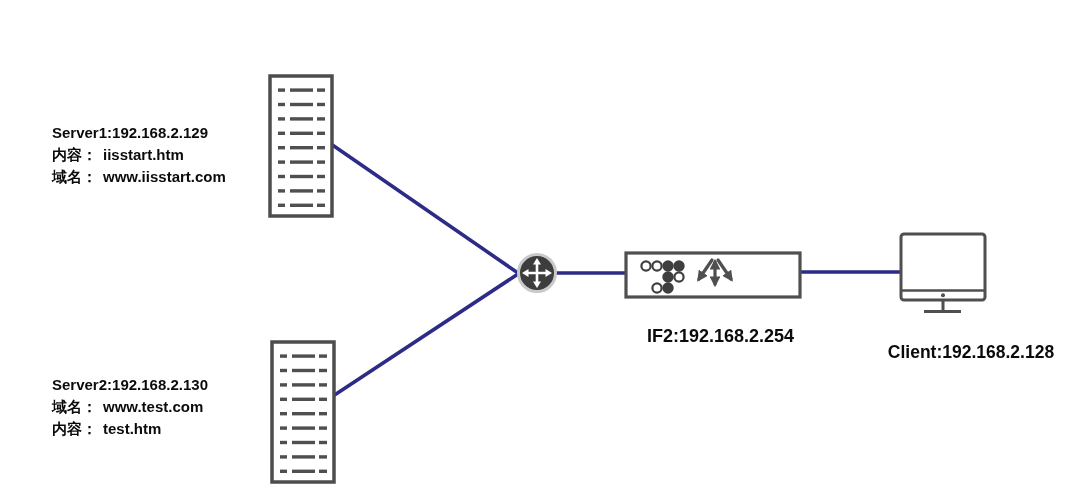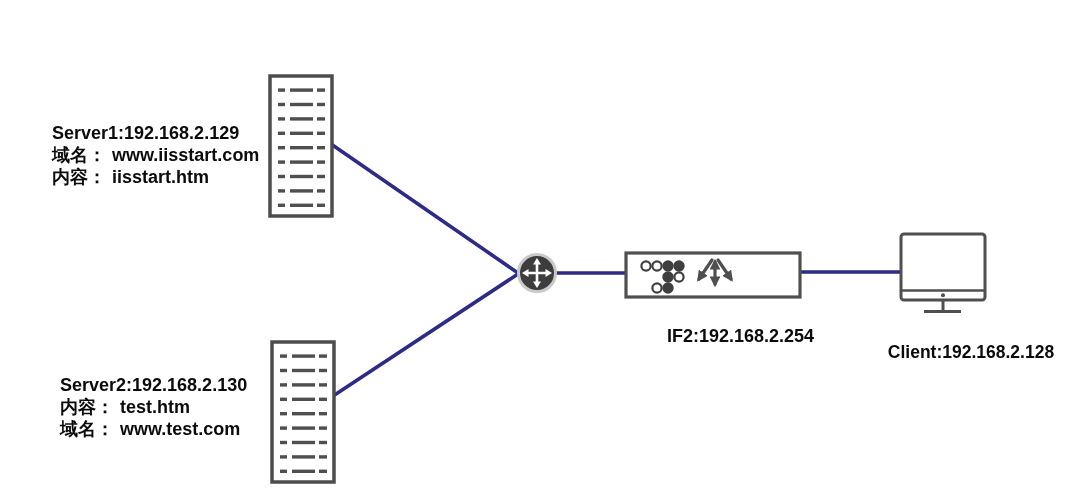--- a/index.html
+++ b/index.html
@@ -6,26 +6,26 @@
   #canvas {
     position: relative;
     width: 1080px;
     height: 504px;
     background: #ffffff;
     overflow: hidden;
     font-family: "Liberation Sans", sans-serif;
   }
   #diagram-svg { position: absolute; left: 0; top: 0; }
   .label { position: absolute; color: #0b0b0b; font-weight: bold; white-space: nowrap; }
-  .node-label { font-size: 18px; line-height: 22px; }
+  .node-label { font-size: 15px; line-height: 22px; }
   .cjk { font-family: "Liberation Serif", serif; }
   .val { margin-left: 6px; }
-  .lb-label { left: 647px; top: 326px; font-size: 18px; line-height: 21.5px; margin-left: 20px; }
+  .lb-label { left: 647px; top: 326px; font-size: 18px; line-height: 21.5px; }
   .server1-label { left: 52px; top: 122px; }
-  .server2-label { left: 52px; top: 374px; margin-left: 8px; }
+  .server2-label { left: 52px; top: 374px; }
   .client-label { left: 860px; top: 342px; width: 222px; text-align: center; font-size: 17.5px; }
 </style>
 </head>
 <body>
 
 <div id="canvas">
 
   <svg id="diagram-svg" width="1080" height="504" viewBox="0 0 1080 504">
     <defs>
       <marker id="ah" viewBox="0 0 10 10" refX="7" refY="5" markerWidth="3.4" markerHeight="3.4" orient="auto-start-reverse">
@@ -115,34 +115,34 @@
       <line x1="901" y1="290.5" x2="985" y2="290.5" stroke-width="2.4"></line>
       <circle cx="943" cy="295.3" r="2" fill="#4f4f4f" stroke="none"></circle>
       <line x1="943" y1="300" x2="943" y2="311" stroke-width="3"></line>
       <line x1="924" y1="311.5" x2="961" y2="311.5" stroke-width="3"></line>
     </g>
   </svg>
 
   <div class="label node-label server1-label">
     <div>Server1:192.168.2.129</div>
     <div>
-      <span class="cjk">域名：</span><span class="val">www.iisstart.com</span>
+      <span class="cjk">内容：</span><span class="val">iisstart.htm</span>
     </div>
     <div>
-      <span class="cjk">内容：</span><span class="val">iisstart.htm</span>
+      <span class="cjk">域名：</span><span class="val">www.iisstart.com</span>
     </div>
   </div>
 
   <div class="label node-label server2-label">
     <div>Server2:192.168.2.130</div>
     <div>
-      <span class="cjk">内容：</span><span class="val">test.htm</span>
+      <span class="cjk">域名：</span><span class="val">www.test.com</span>
     </div>
     <div>
-      <span class="cjk">域名：</span><span class="val">www.test.com</span>
+      <span class="cjk">内容：</span><span class="val">test.htm</span>
     </div>
   </div>
 
   <div class="label lb-label">
     <div>IF2:192.168.2.254</div>
   </div>
 
   <div class="label client-label">Client:192.168.2.128</div>
 
 </div>

